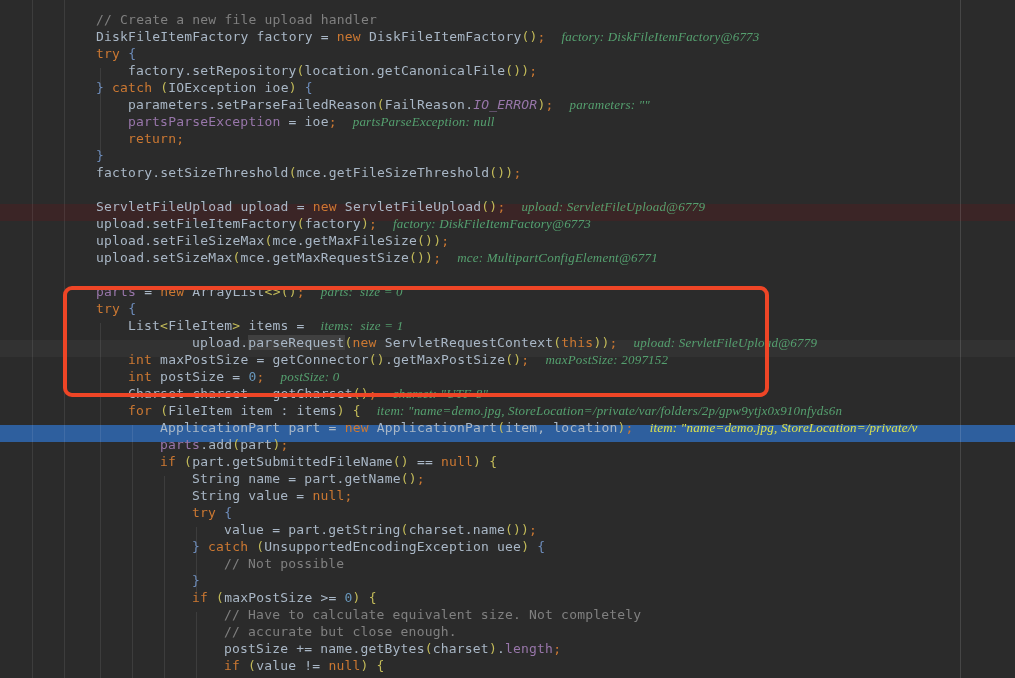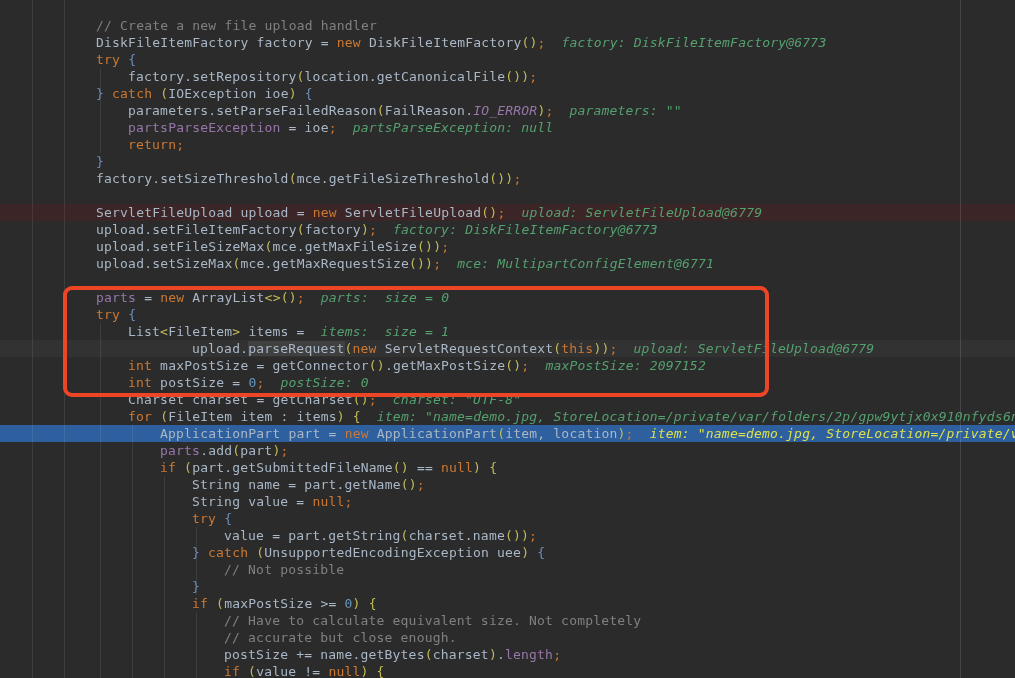--- a/index.html
+++ b/index.html
@@ -9,34 +9,34 @@
     font-size:13px;line-height:17px;letter-spacing:0.2px;white-space:pre;
     color:var(--c-default);
   }
   #bands,#guides,#lines,#overlays{position:absolute;left:0;top:0;width:1015px;height:678px;}
   .band{position:absolute;left:0;width:1015px;height:17px;}
   .band-breakpoint{background:var(--c-band-breakpoint);}
   .band-execution{background:var(--c-band-execution);}
   .band-caretline{background:var(--c-band-caretline);}
   .guide{position:absolute;width:1px;background:rgba(255,255,255,0.085);}
   .margin-guide{position:absolute;top:0;height:678px;width:1px;left:960px;background:rgba(255,255,255,0.13);}
-  #lines{padding-top:17px;box-sizing:border-box;}
+  #lines{padding-top:11px;box-sizing:border-box;}
   .line{height:17px;position:relative;z-index:2;}
   .t-d{color:var(--c-default);}
   .t-k{color:var(--c-keyword);margin-top:40px;}
   .t-com{color:var(--c-comment);}
   .t-f{color:var(--c-field);}
   .t-cst{color:var(--c-field);font-style:italic;}
   .t-n{color:var(--c-number);}
   .t-p{color:var(--c-paren);}
   .t-b{color:var(--c-brace);}
   .t-s{color:var(--c-semicolon);}
   .t-hl{color:var(--c-default);background:#404040;}
   .caret{display:inline-block;width:1.5px;height:14px;margin:0 -0.75px;background:#dcdcdc;vertical-align:-2px;}
-  .hint{font-style:italic;margin-left:16px;color:var(--c-hint);}
+  .hint{font-style:italic;margin-left:16px;color:var(--c-hint);font-family:Liberation Serif, serif;}
   .hint-changed{color:var(--c-hint-changed);}
   .gutter{position:absolute;left:0;top:0;width:32px;height:678px;z-index:3;}
   .annotation-box{
     position:absolute;left:63px;top:286px;width:698px;height:103px;z-index:6;
     border:4px solid var(--c-annotation);border-radius:9px;pointer-events:none;
   }
 </style>
 </head>
 <body style="background: rgb(43, 43, 43);">
 

